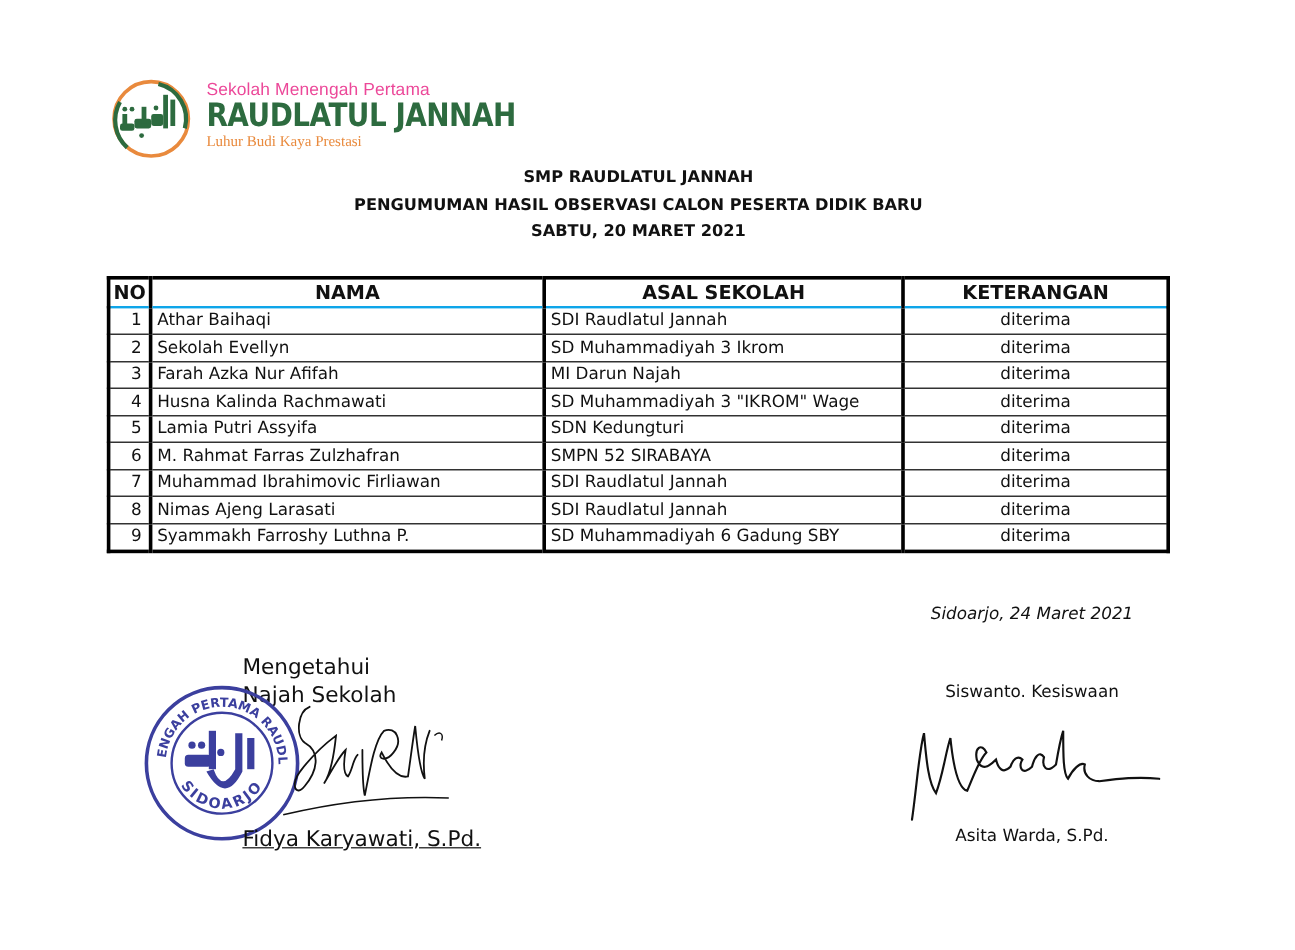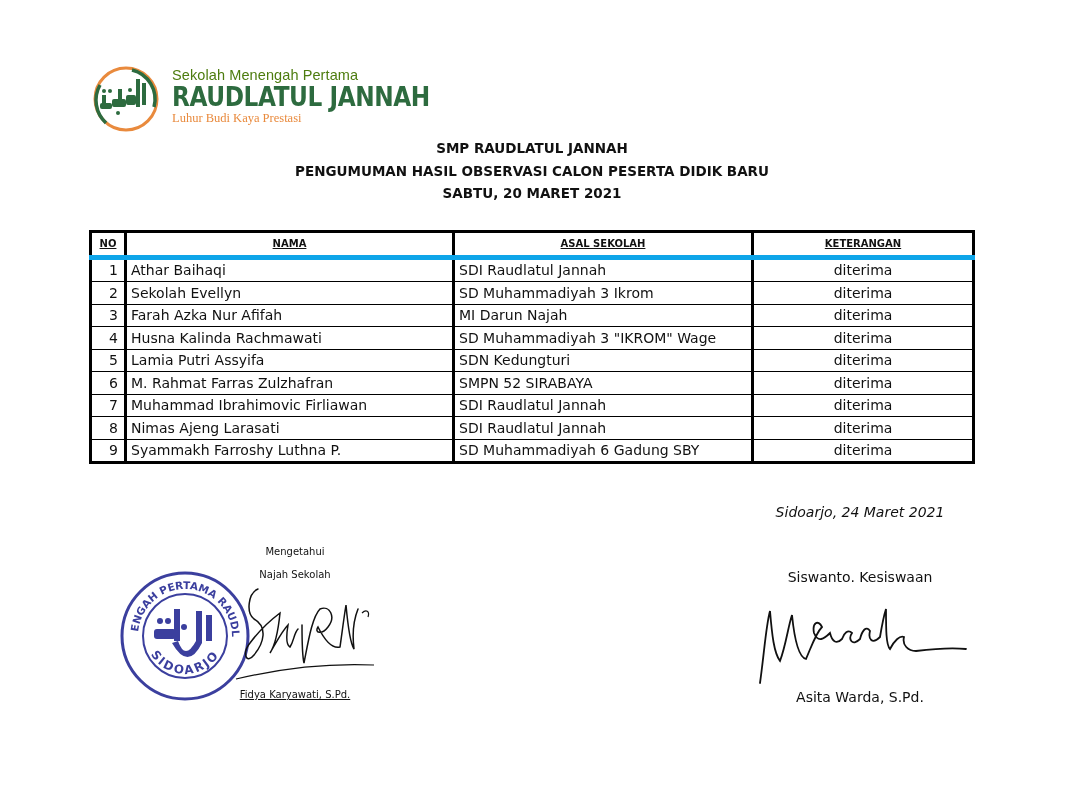--- a/index.html
+++ b/index.html
@@ -3,55 +3,55 @@
   <meta charset="utf-8">
   <style>
     html, body { margin: 0; padding: 0; background: #ffffff; }
     body {
       width: 1079px; height: 792px; position: relative; overflow: hidden;
       font-family: "Liberation Sans", "DejaVu Sans", sans-serif; color: #111;
     }
     .logo { position: absolute; left: 92px; top: 63px; width: 310px; height: 70px; }
     .logo-emblem { position: absolute; left: 0; top: 2px; width: 68px; height: 68px; }
     .logo-text { position: absolute; left: 80px; top: 4px; }
-    .logo-sub { font-size: 14.5px; color: #4d7c0f; line-height: 16px; letter-spacing: 0.1px; }
+    .logo-sub { font-size: 14.5px; color: #ec4899; line-height: 16px; letter-spacing: 0.1px; }
     .logo-main {
       font-family: "DejaVu Sans", sans-serif; font-weight: bold; font-size: 27px;
       color: #2d6b3f; line-height: 28px; letter-spacing: -0.5px;
       transform: scaleX(0.86); transform-origin: left center; white-space: nowrap;
     }
     .logo-tag { font-size: 12.5px; color: #e98a3d; line-height: 14px; font-family: Liberation Serif, serif; }
 
     .titles { position: absolute; left: 0; width: 1064px; top: 137px; text-align: center;
       font-family: "DejaVu Sans", sans-serif; font-weight: bold; font-size: 13.5px; }
     .titles div { height: 22.5px; line-height: 22.5px; }
 
     table.list {
       position: absolute; left: 89px; top: 230px; border-collapse: collapse;
       font-family: "DejaVu Sans", sans-serif; font-size: 14px;
       border: 3px solid #000;
     }
     table.list th, table.list td {
       border: 1.5px solid #000; height: 21.5px; padding: 0 4px; white-space: nowrap;
     }
-    table.list th { font-weight: bold; text-align: center; font-size: 10px;
-      border-bottom: 5px solid #0ea5e9; text-decoration: underline; }
+    table.list th { font-weight: bold; text-align: center; font-size: 16px;
+      border-bottom: 2px solid #0ea5e9; }
     table.list th.c-no, table.list td.c-no { border-right: 3px solid #000; }
     table.list th.c-nama, table.list td.c-nama { border-right: 3px solid #000; }
     table.list th.c-asal, table.list td.c-asal { border-right: 3px solid #000; }
     .c-no { width: 22px; text-align: right !important; padding-right: 6px !important; }
     th.c-no { text-align: center !important; padding: 0 2px !important; }
     .c-nama { width: 317px; }
     .c-asal { width: 288px; }
     .c-ket { width: 210px; text-align: center; }
 
     .sig-right { position: absolute; left: 750px; width: 220px; text-align: center;
       font-family: "DejaVu Sans", sans-serif; font-size: 14px; }
-    .sig-left { position: absolute; left: 190px; width: 210px; text-align: center;
-      font-family: "DejaVu Sans", sans-serif; font-size: 10px; }
+    .sig-left { position: absolute; left: 202px; width: 210px; text-align: left;
+      font-family: "DejaVu Sans", sans-serif; font-size: 18px; }
     .stamp { position: absolute; left: 118px; top: 569px; width: 134px; height: 134px; }
     .sig-scribble { position: absolute; }
   </style>
 </head>
 <body>
 
 <div class="logo">
   <svg class="logo-emblem" viewBox="0 0 68 68">
     <circle cx="34" cy="34" r="31" fill="none" stroke="#e98a3d" stroke-width="3"></circle>
     <path d="M14 58 A31 31 0 0 1 8 20" fill="none" stroke="#2d6b3f" stroke-width="3.5"></path>

